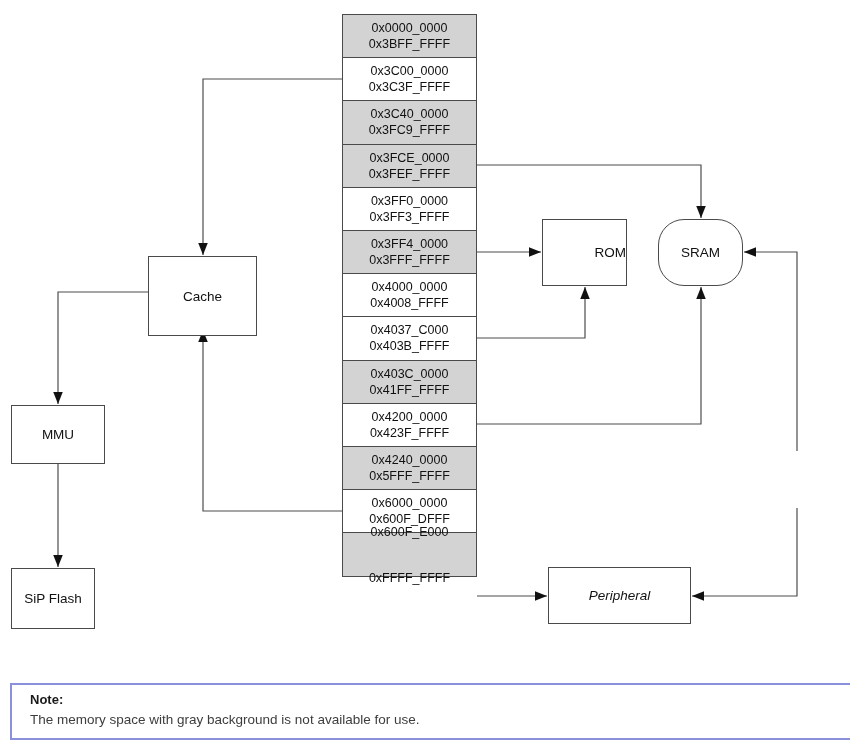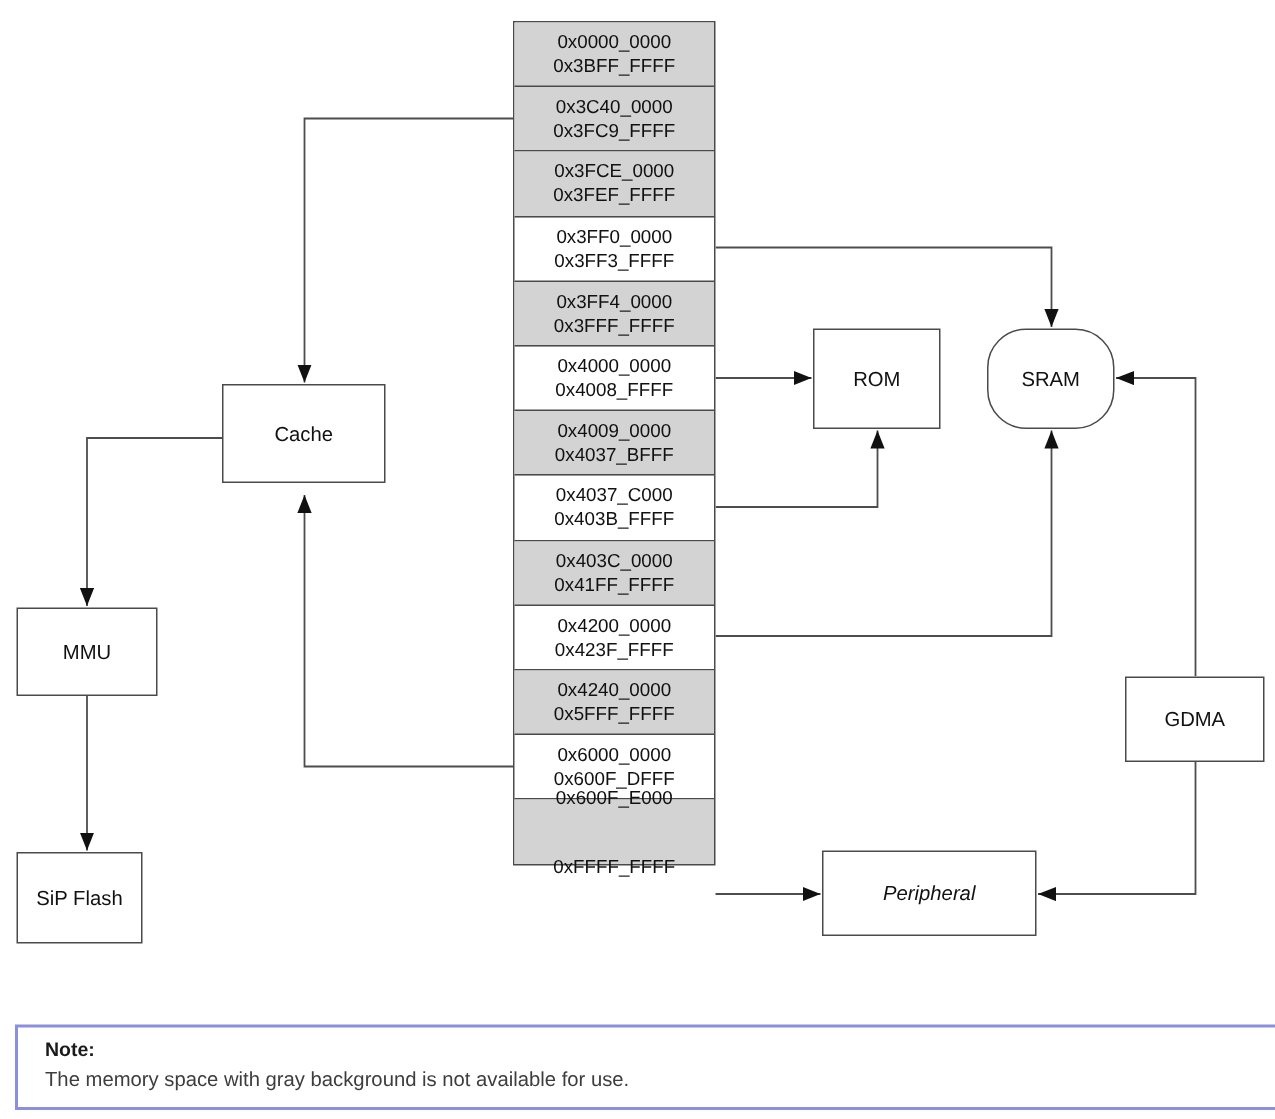--- a/index.html
+++ b/index.html
@@ -52,24 +52,24 @@
     box-sizing: border-box;
     border: 1px solid #4a4a4a;
     background: #ffffff;
     display: flex;
     align-items: center;
     justify-content: center;
     font-size: 13.5px;
     color: #111111;
     white-space: nowrap;
   }
-  #box-cache      { left: 148px; top: 256px; width: 109px; height: 66px; }
+  #box-cache      { left: 148px; top: 256px; width: 109px; height: 80px; }
   #box-mmu        { left:  11px; top: 405px; width:  94px; height: 59px; text-align: right; }
   #box-sip-flash  { left:  11px; top: 568px; width:  84px; height: 61px; }
-  #box-rom        { left: 542px; top: 219px; width:  85px; height: 67px; }
+  #box-rom        { left: 542px; top: 219px; width:  85px; height: 67px; justify-content: flex-end; }
   #box-sram       { left: 658px; top: 219px; width:  85px; height: 67px; border-radius: 26px; }
   #box-gdma       { left: 750px; top: 451px; width:  93px; height: 57px; }
   #box-peripheral { left: 548px; top: 567px; width: 143px; height: 57px; font-style: italic; }
   
   .note-box {
     position: absolute;
     left: 10px;
     top: 683px;
     width: 829px;
     height: 53px;
@@ -114,44 +114,44 @@
       <polyline points="797,508 797,596 692,596" marker-end="url(#arr)"></polyline>
       <polyline points="477,596 547,596" marker-end="url(#arr)"></polyline>
     </g>
   </svg>
 
   <div class="mem-col">
     <div class="mem-block gray">
       <span>0x0000_0000</span>
       <span>0x3BFF_FFFF</span>
     </div>
+    <div class="mem-block">
+      <span>0x3C00_0000</span>
+      <span>0x3C3F_FFFF</span>
+    </div>
     <div class="mem-block gray">
       <span>0x3C40_0000</span>
       <span>0x3FC9_FFFF</span>
     </div>
     <div class="mem-block gray">
       <span>0x3FCE_0000</span>
       <span>0x3FEF_FFFF</span>
     </div>
     <div class="mem-block">
       <span>0x3FF0_0000</span>
       <span>0x3FF3_FFFF</span>
     </div>
     <div class="mem-block gray">
       <span>0x3FF4_0000</span>
       <span>0x3FFF_FFFF</span>
     </div>
     <div class="mem-block">
       <span>0x4000_0000</span>
       <span>0x4008_FFFF</span>
     </div>
-    <div class="mem-block gray">
-      <span>0x4009_0000</span>
-      <span>0x4037_BFFF</span>
-    </div>
     <div class="mem-block">
       <span>0x4037_C000</span>
       <span>0x403B_FFFF</span>
     </div>
     <div class="mem-block gray">
       <span>0x403C_0000</span>
       <span>0x41FF_FFFF</span>
     </div>
     <div class="mem-block">
       <span>0x4200_0000</span>
@@ -178,23 +178,20 @@
     <span>MMU</span>
   </div>
   <div class="comp-box" id="box-sip-flash">
     <span>SiP Flash</span>
   </div>
   <div class="comp-box" id="box-rom">
     <span>ROM</span>
   </div>
   <div class="comp-box" id="box-sram">
     <span>SRAM</span>
-  </div>
-  <div class="comp-box" id="box-gdma">
-    <span>GDMA</span>
   </div>
   <div class="comp-box" id="box-peripheral">
     <span>Peripheral</span>
   </div>
 
   <div class="note-box">
     <div class="note-title">Note:</div>
     <div class="note-body">The memory space with gray background is not available for use.</div>
   </div>
 

